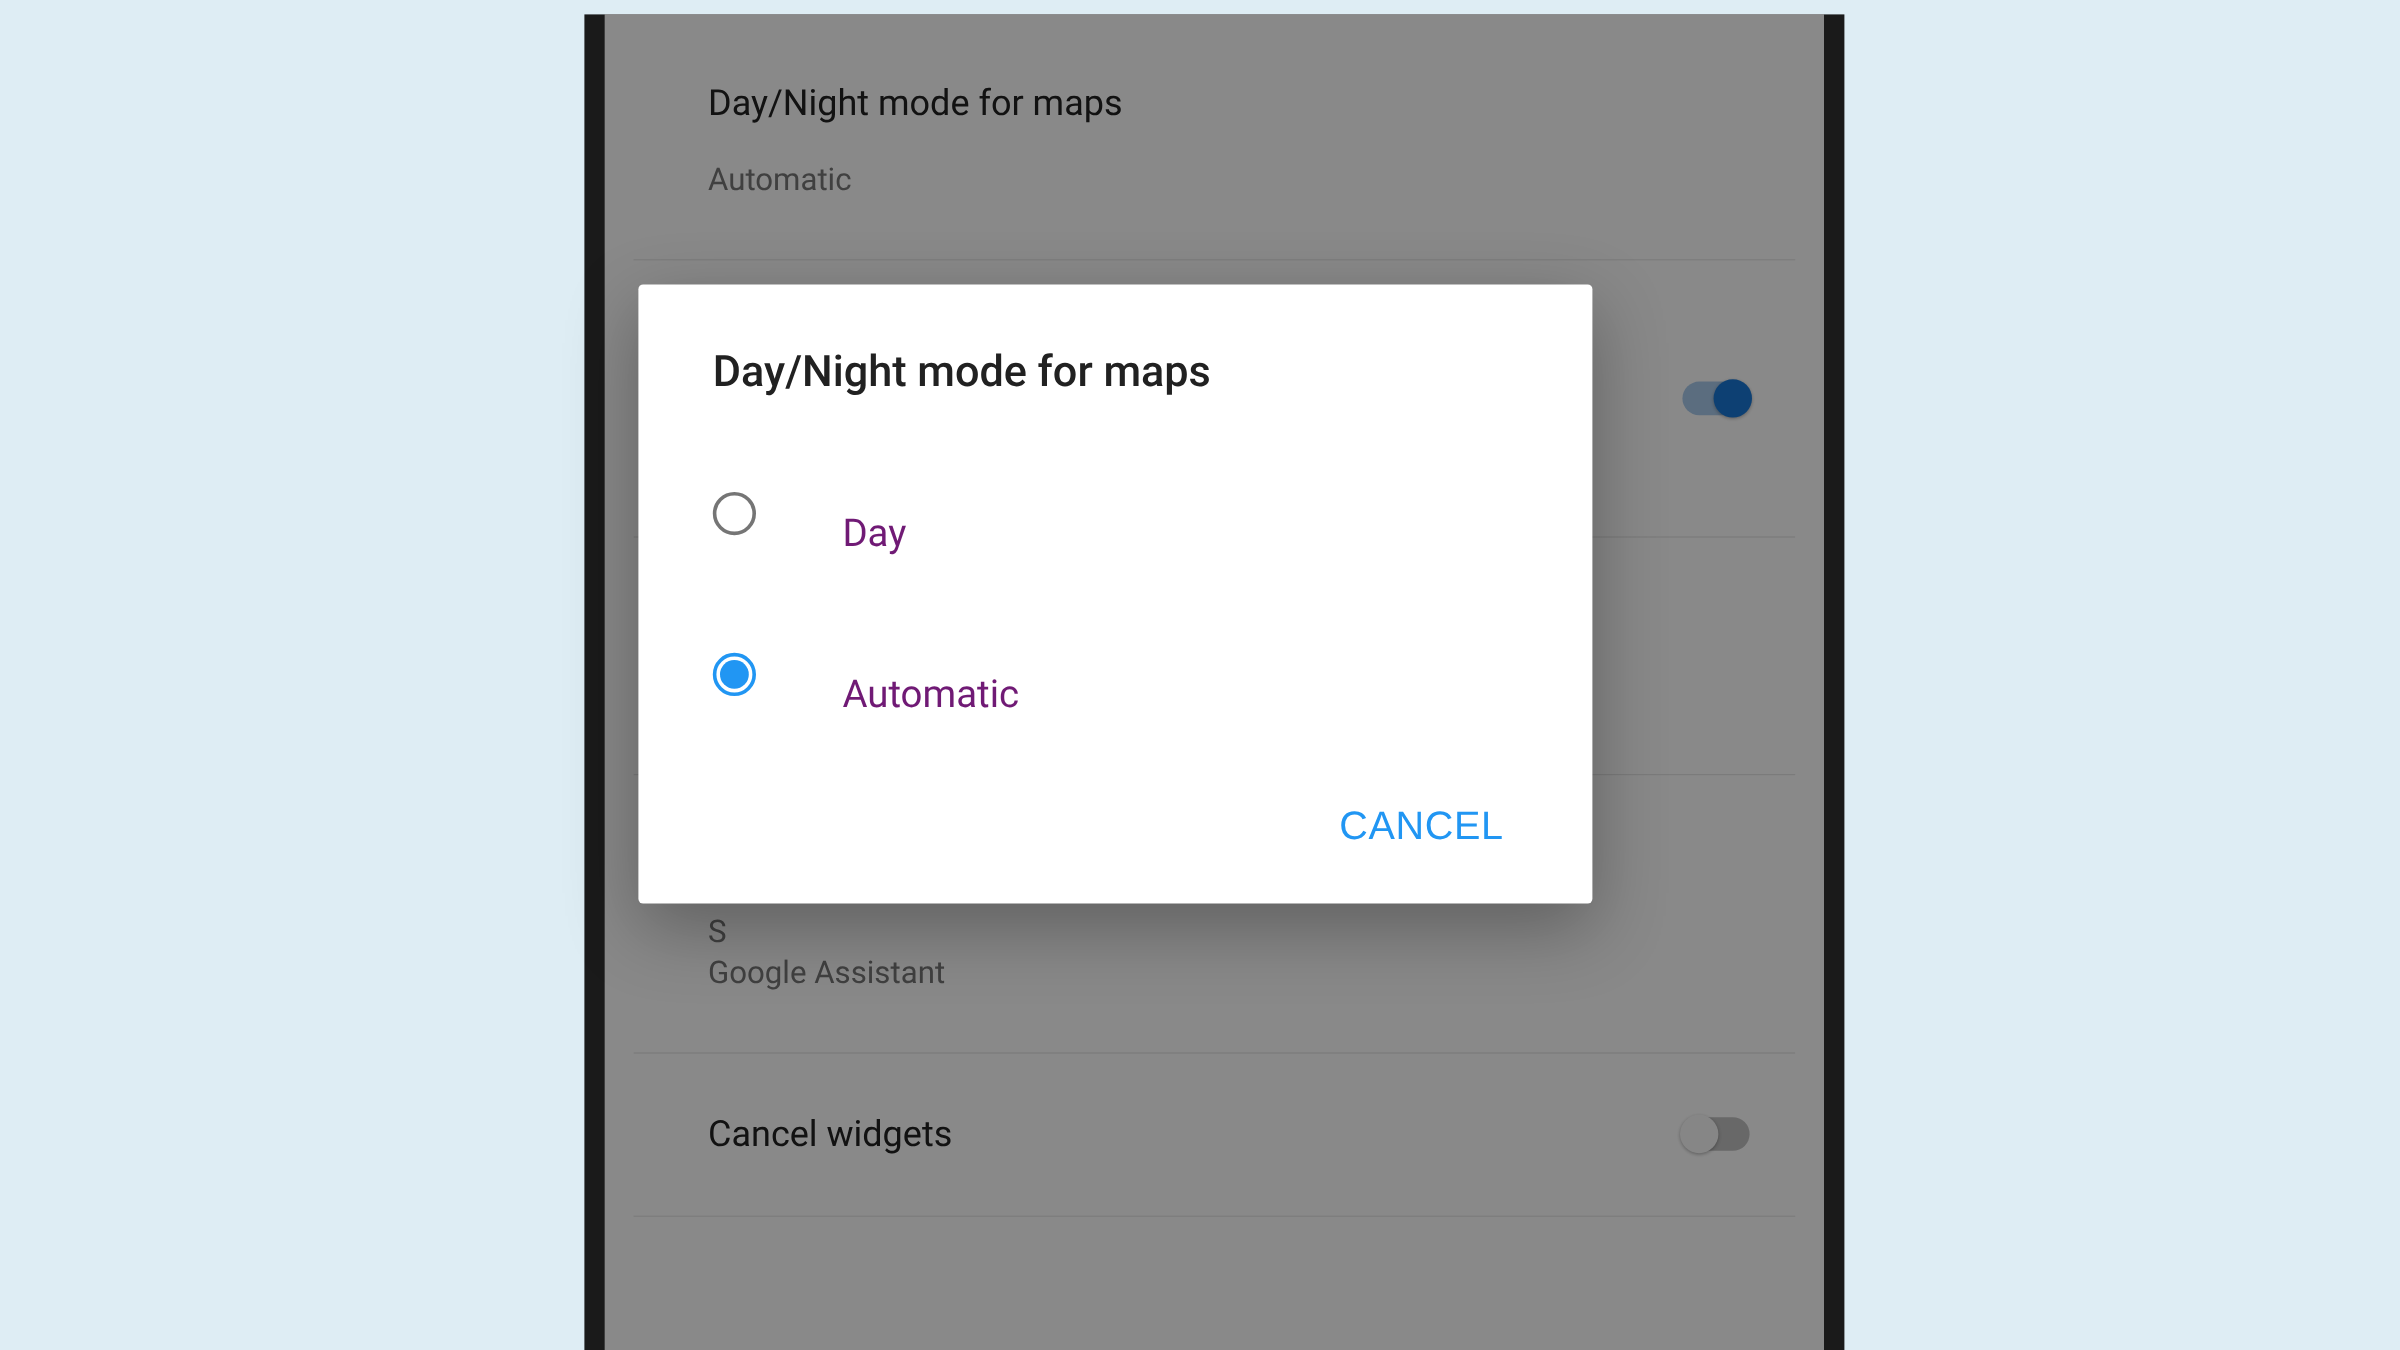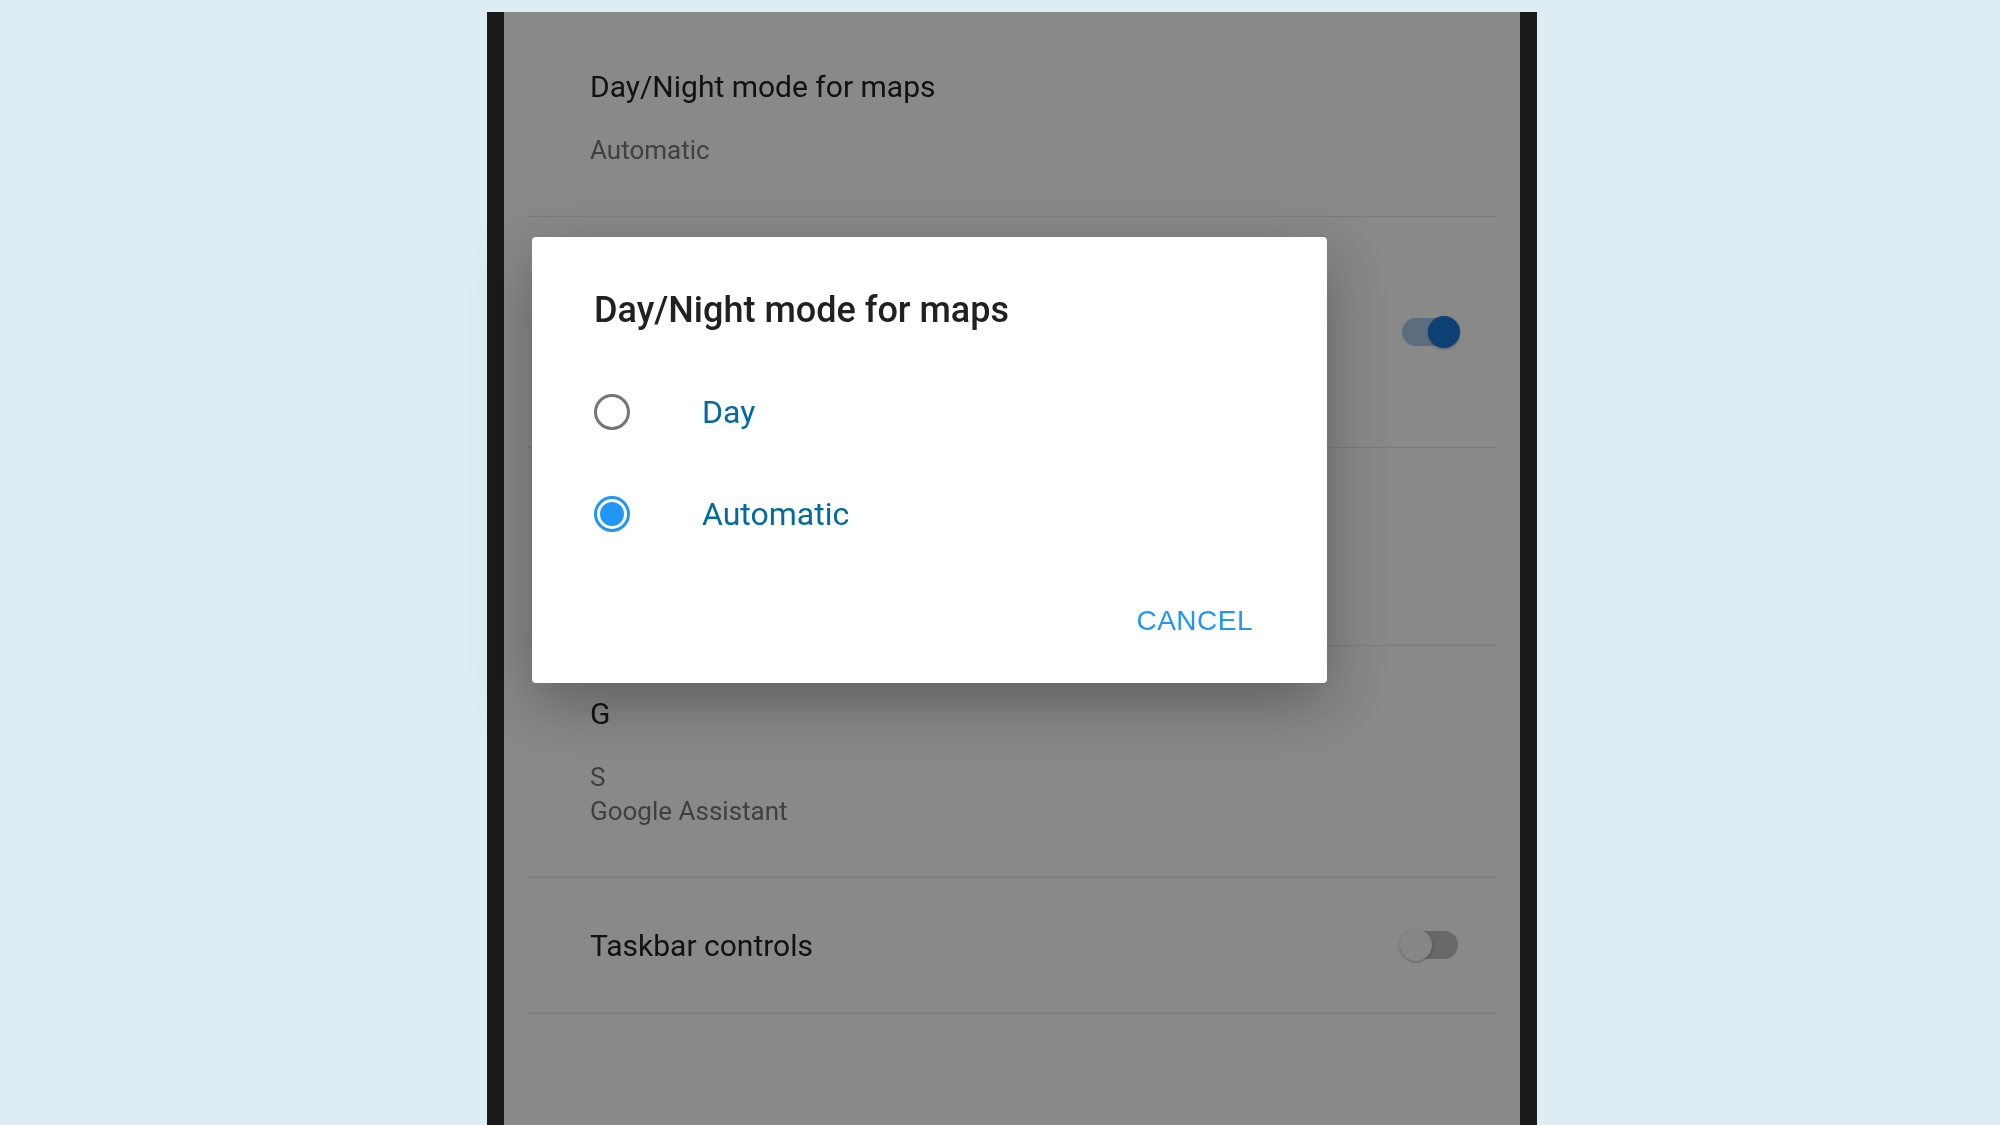--- a/index.html
+++ b/index.html
@@ -135,30 +135,31 @@
       border-color: #2196F3;
     }
     .radio-inner {
       width: 18px;
       height: 18px;
       border-radius: 50%;
       background: #2196F3;
     }
     .radio-label {
       font-size: 32px;
-      color: #0369a1;
+      color: #701a75;
       font-weight: 400;
+      margin-top: 32px;
     }
     .dialog-actions {
       display: flex;
       justify-content: flex-end;
       padding: 10px 50px 28px 50px;
     }
     .dialog-button {
-      font-size: 28px;
+      font-size: 33px;
       font-weight: 500;
       color: #2196F3;
       text-transform: uppercase;
       letter-spacing: 0.5px;
       cursor: pointer;
       padding: 10px 12px;
       background: none;
       border: none;
     }
     .item-partial {
@@ -201,21 +202,21 @@
       <div class="settings-item">
         <div class="settings-item-text">
           <div class="settings-item-title">G</div>
           <div class="settings-item-subtitle" style="white-space: pre-line;">S
 Google Assistant</div>
         </div>
       </div>
 
       <div class="settings-item">
         <div class="settings-item-text">
-          <div class="settings-item-title">Taskbar controls</div>
+          <div class="settings-item-title">Cancel widgets</div>
         </div>
         <div class="toggle toggle-off">
           <div class="toggle-thumb"></div>
         </div>
       </div>
 
     </div>
 
     <div class="overlay"></div>
   </div>

